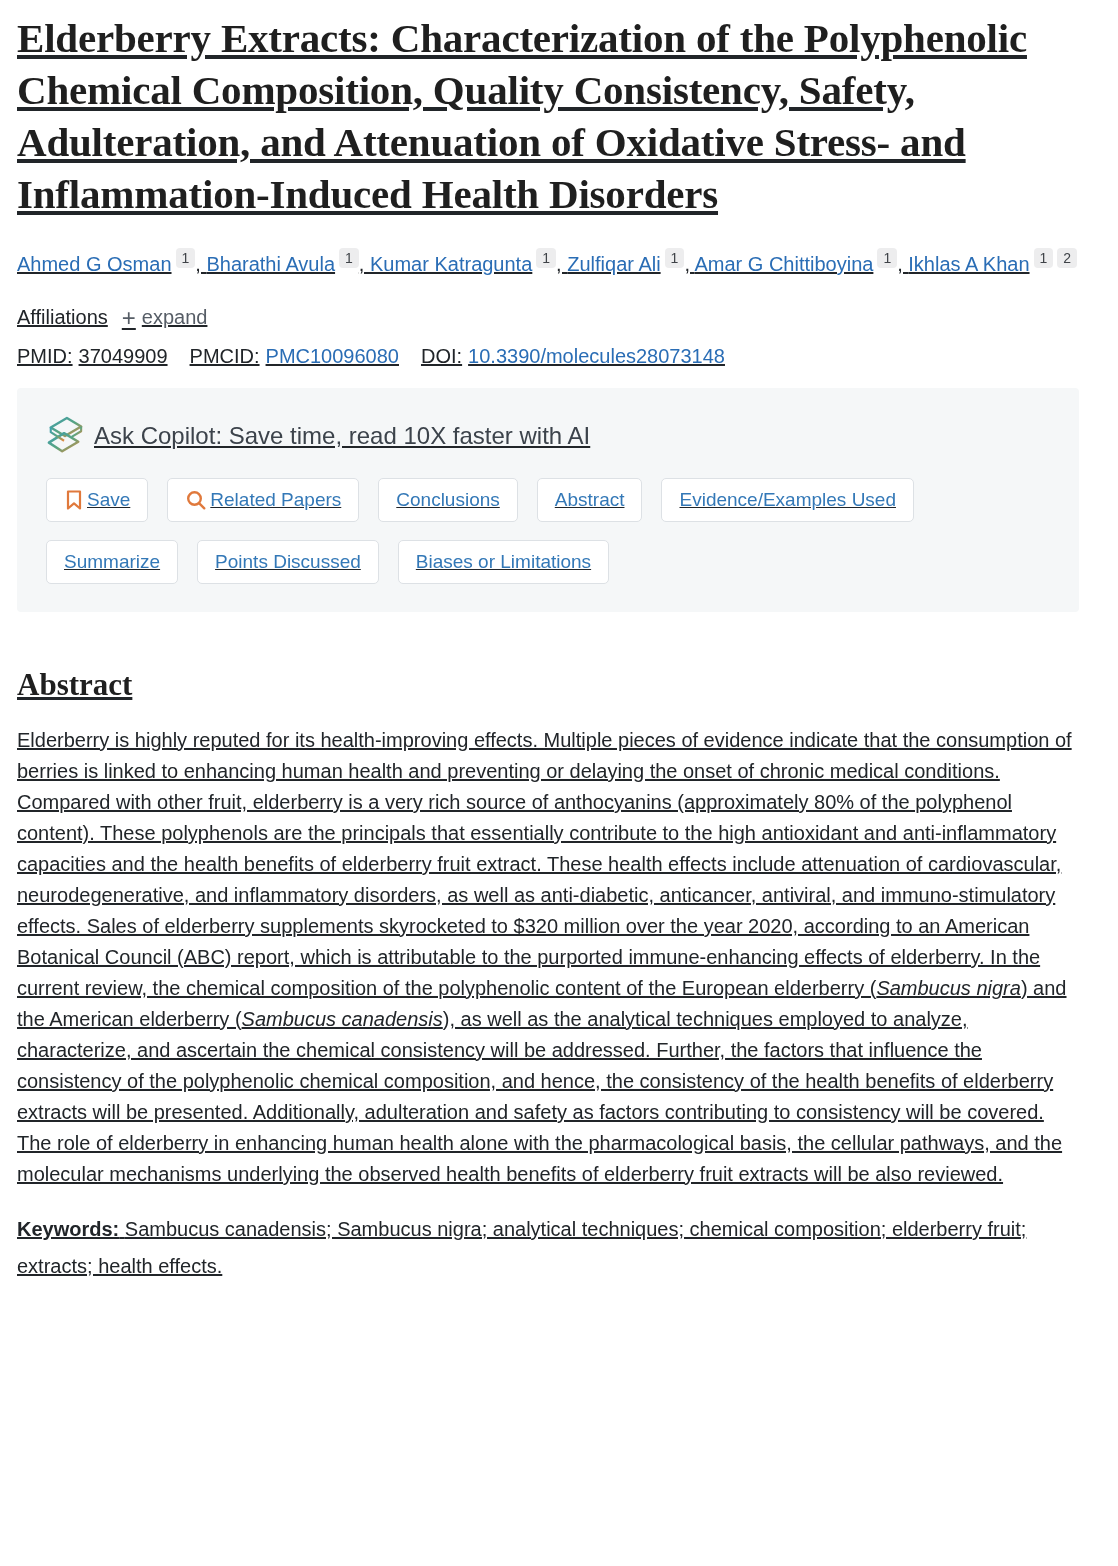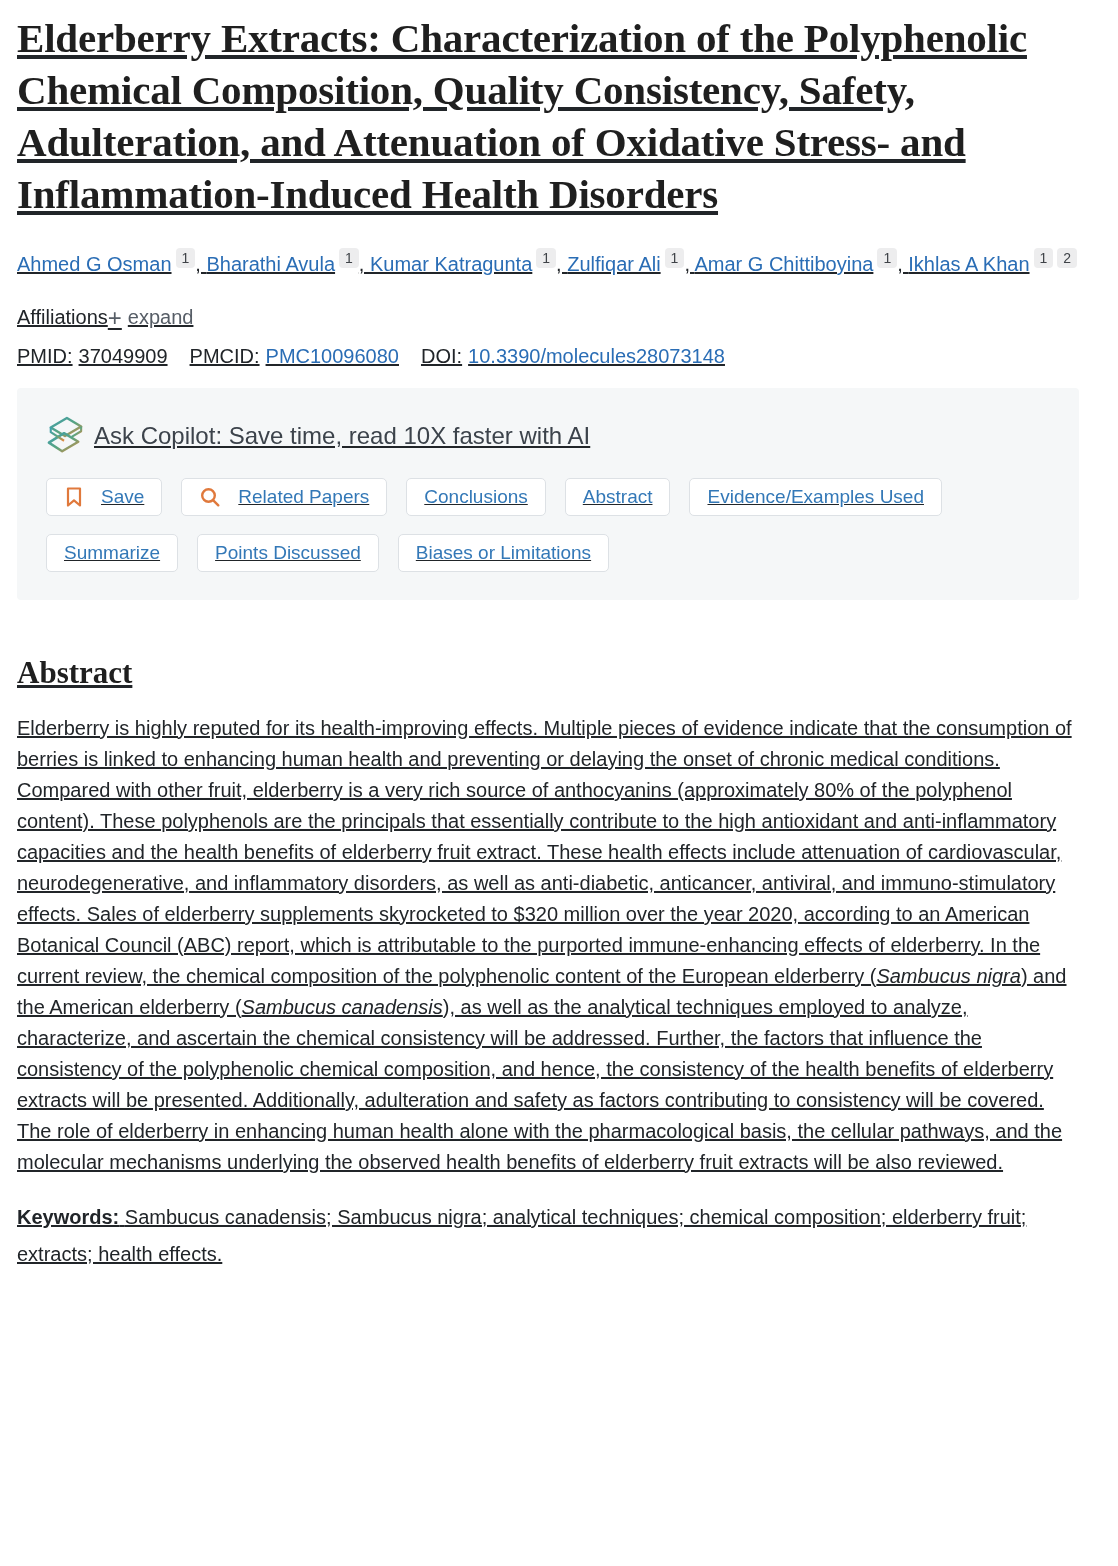--- a/index.html
+++ b/index.html
@@ -44,20 +44,21 @@
     margin-left: 4px;
   }
   .author-sep { color: #212529; }
 
   
   .affil-row {
     font-size: 20px;
     margin: 0 0 16px 0;
     display: flex;
     align-items: center;
+    gap: 14px;
   }
   .affil-label { color: #212529; }
   .expand-btn {
     background: none;
     border: none;
     padding: 0;
     font: inherit;
     color: #565d66;
     display: inline-flex;
     align-items: center;
@@ -100,30 +101,30 @@
   .btn-row {
     display: flex;
     flex-wrap: wrap;
     gap: 19px;
     margin-bottom: 18px;
   }
   .btn-row:last-child { margin-bottom: 0; }
   .copilot-btn {
     display: inline-flex;
     align-items: center;
-    gap: 17px;
+    gap: 3px;
     background: #ffffff;
     border: 1px solid #dde1e5;
     border-radius: 5px;
     padding: 10px 17px;
     font-family: "Liberation Sans", sans-serif;
     font-size: 19px;
     color: #3378b7;
     cursor: pointer;
-    height: 38px;
+    height: 44px;
     justify-content: space-between;
   }
   .copilot-btn svg { flex: 0 0 auto; }
 
   
   h2.abstract-heading {
     font-family: "Liberation Serif", "DejaVu Serif", serif;
     font-weight: 700;
     font-size: 31px;
     color: #1f1f1f;

